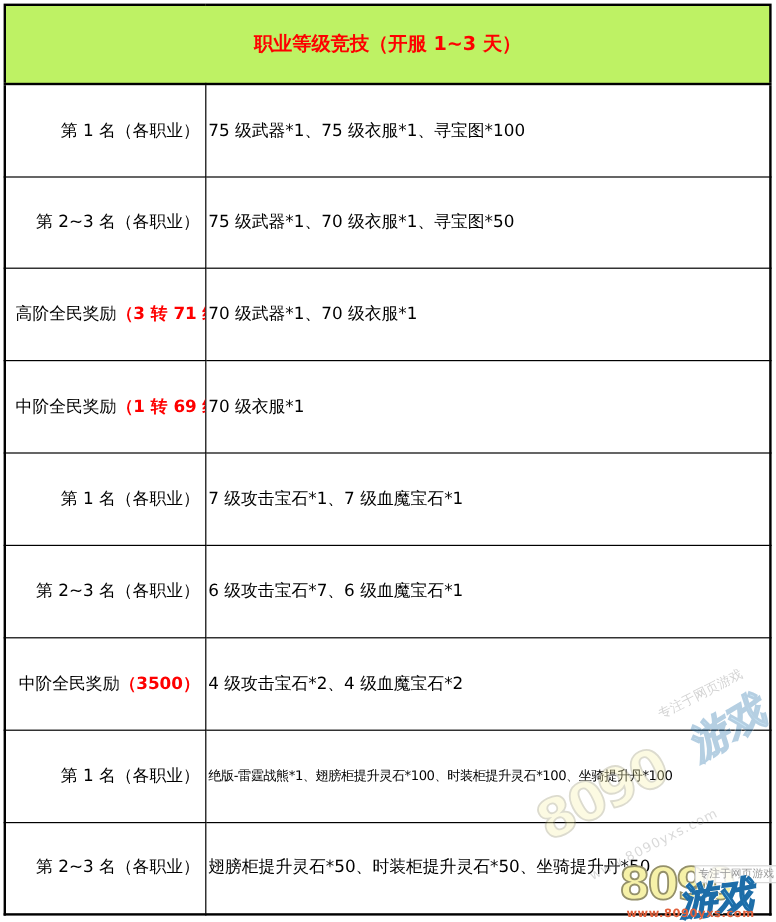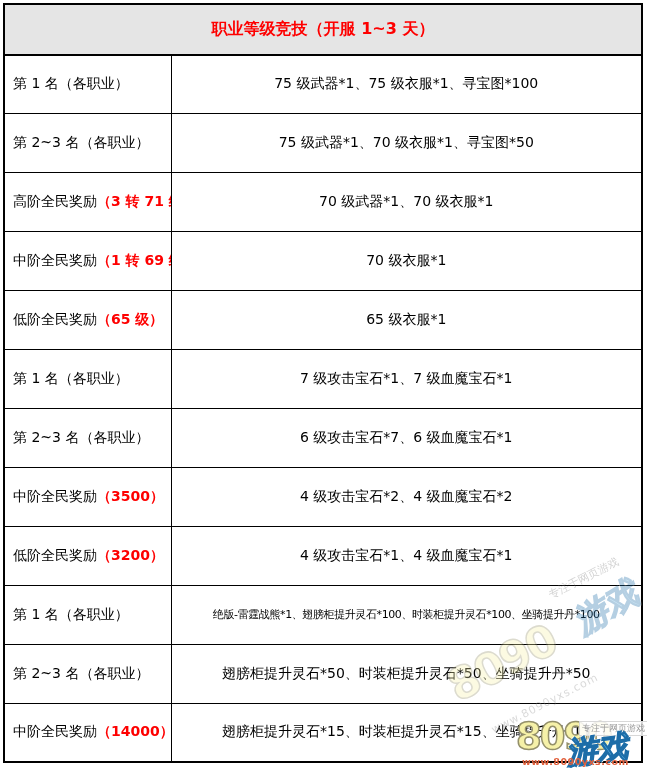--- a/index.html
+++ b/index.html
@@ -14,32 +14,32 @@
     width:640px;height:760px;
     border-collapse:collapse;
     border:2px solid #000;
     table-layout:fixed;
   }
   td{border:1px solid #000;vertical-align:middle;}
   col.c1{width:167px;}
   tr.hdr{height:37px;}
   tr.row{height:43px;}
   td.hd{
-    background:#e5e5e5;
+    background:#bef264;
     color:#FE0000;font-weight:bold;font-size:16px;
     text-align:center;
     border-top-width:2px;border-bottom-width:2px;
   }
   td.lbl{
-    font-size:14px;text-align:left;padding:0 4px 0 8px;
+    font-size:14px;text-align:right;padding:0 4px 0 8px;
     white-space:nowrap;overflow:hidden;margin-left:45px;
   }
   td.lbl .lr{color:#FE0000;font-weight:bold;}
   td.val{
-    font-size:14px;text-align:center;padding:0 2px;
+    font-size:14px;text-align:left;padding:0 2px;
     white-space:nowrap;overflow:hidden;
   }
   td.val.long{font-size:11px;letter-spacing:-0.4px;}
 
   
   .wm{position:absolute;pointer-events:none;z-index:5;}
   .bubble{
     font-weight:bold;
     color:#f6f1a8;
     -webkit-text-stroke:1.5px #94906a;
@@ -101,53 +101,41 @@
     <td class="val"><span>75 级武器*1、70 级衣服*1、寻宝图*50</span></td>
   </tr>
   <tr class="row">
     <td class="lbl"><span class="lb">高阶全民奖励</span><span class="lr">（3 转 71 级）</span></td>
     <td class="val"><span>70 级武器*1、70 级衣服*1</span></td>
   </tr>
   <tr class="row">
     <td class="lbl"><span class="lb">中阶全民奖励</span><span class="lr">（1 转 69 级）</span></td>
     <td class="val"><span>70 级衣服*1</span></td>
   </tr>
-  <tr class="row">
-    <td class="lbl"><span class="lb">低阶全民奖励</span><span class="lr">（65 级）</span></td>
-    <td class="val"><span>65 级衣服*1</span></td>
-  </tr>
 
   <tr class="row">
     <td class="lbl"><span class="lb">第 1 名（各职业）</span><span class="lr"></span></td>
     <td class="val"><span>7 级攻击宝石*1、7 级血魔宝石*1</span></td>
   </tr>
   <tr class="row">
     <td class="lbl"><span class="lb">第 2~3 名（各职业）</span><span class="lr"></span></td>
     <td class="val"><span>6 级攻击宝石*7、6 级血魔宝石*1</span></td>
   </tr>
   <tr class="row">
     <td class="lbl"><span class="lb">中阶全民奖励</span><span class="lr">（3500）</span></td>
     <td class="val"><span>4 级攻击宝石*2、4 级血魔宝石*2</span></td>
   </tr>
-  <tr class="row">
-    <td class="lbl"><span class="lb">低阶全民奖励</span><span class="lr">（3200）</span></td>
-    <td class="val"><span>4 级攻击宝石*1、4 级血魔宝石*1</span></td>
-  </tr>
 
   <tr class="row">
     <td class="lbl"><span class="lb">第 1 名（各职业）</span><span class="lr"></span></td>
     <td class="val long"><span>绝版-雷霆战熊*1、翅膀柜提升灵石*100、时装柜提升灵石*100、坐骑提升丹*100</span></td>
   </tr>
   <tr class="row">
     <td class="lbl"><span class="lb">第 2~3 名（各职业）</span><span class="lr"></span></td>
     <td class="val"><span>翅膀柜提升灵石*50、时装柜提升灵石*50、坐骑提升丹*50</span></td>
-  </tr>
-  <tr class="row">
-    <td class="lbl"><span class="lb">中阶全民奖励</span><span class="lr">（14000）</span></td>
-    <td class="val"><span>翅膀柜提升灵石*15、时装柜提升灵石*15、坐骑提升丹*15</span></td>
   </tr>
 </tbody>
   </table>
 
 <div class="wm wm-faint">
   <span class="tagline">专注于网页游戏</span>
   <span class="bubble">8090</span>
   <span class="gametxt">游戏</span>
   <span class="url">www.8090yxs.com</span>
 </div>

